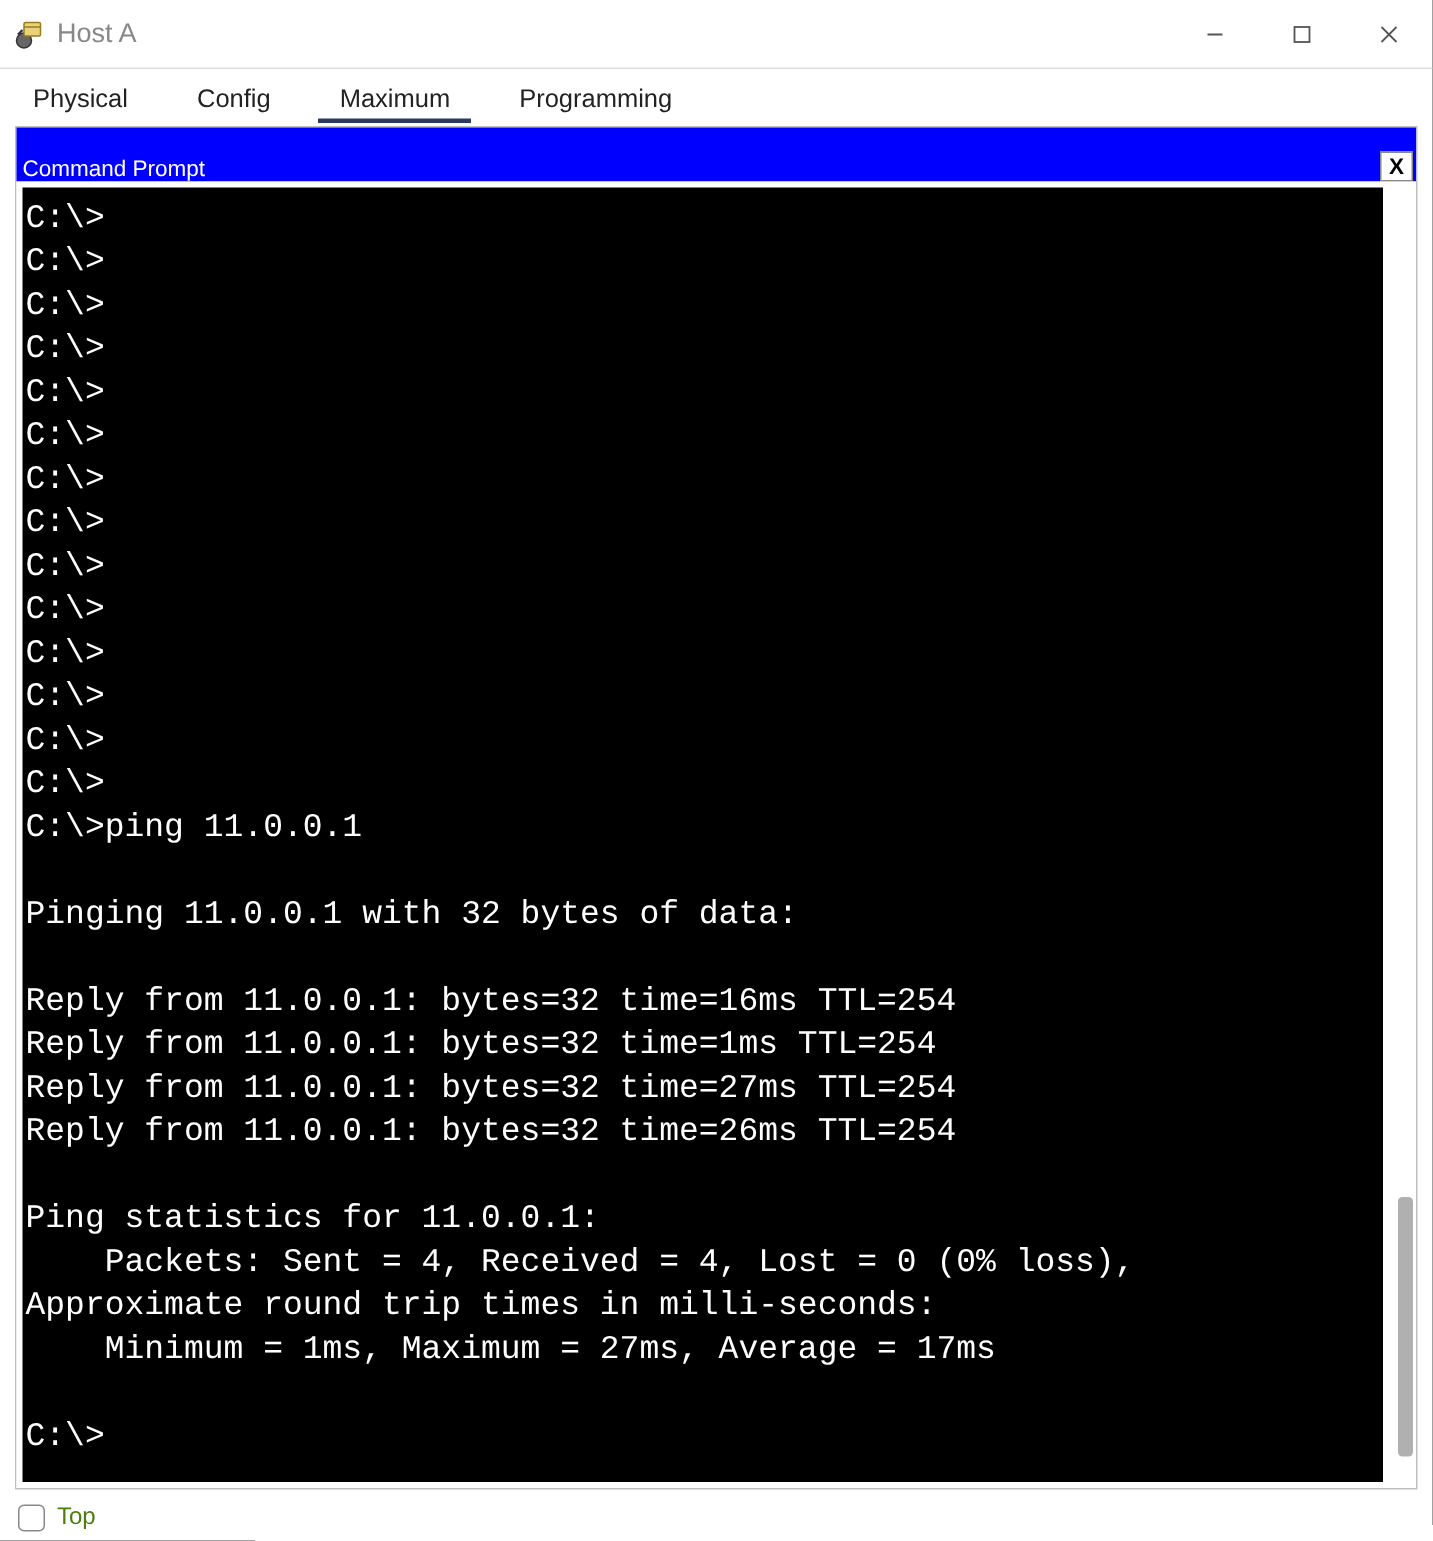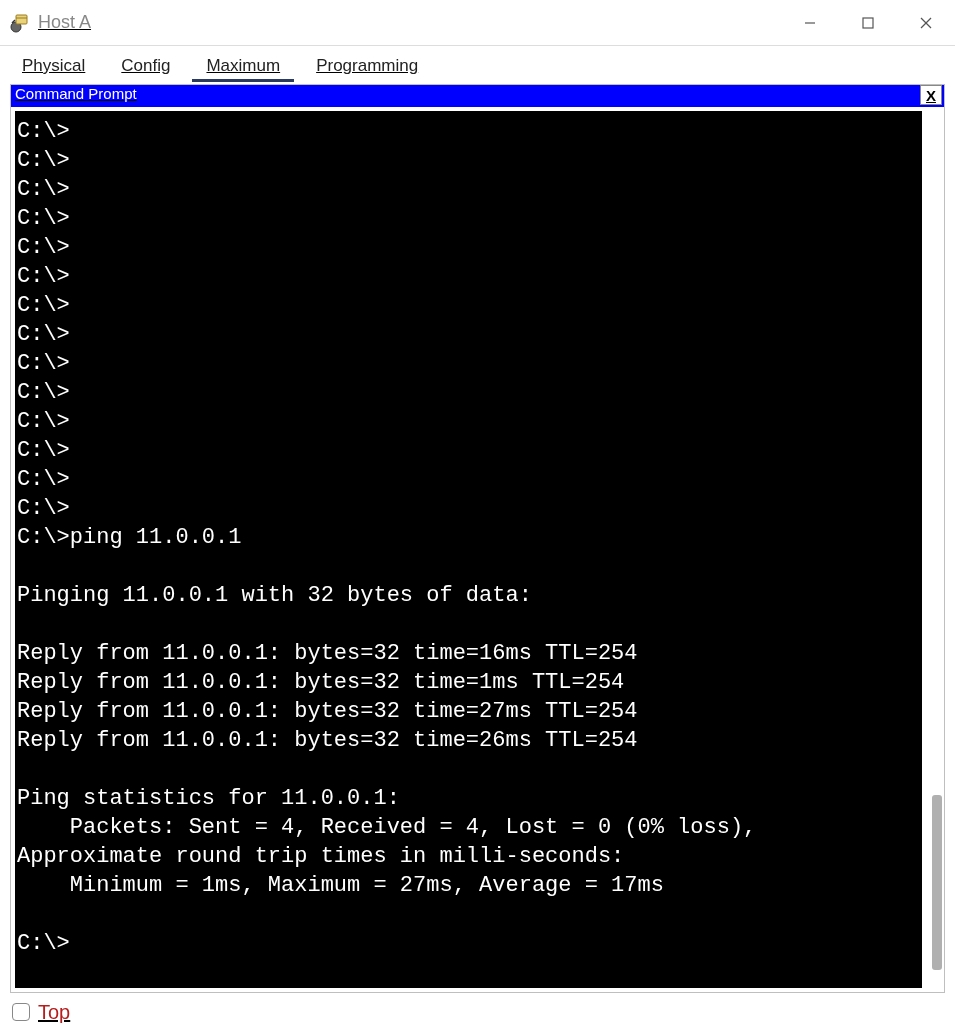--- a/index.html
+++ b/index.html
@@ -6,21 +6,21 @@
   html, body {
     margin: 0; padding: 0;
     font-family: "Segoe UI", Arial, sans-serif;
     background: #fff;
     width: 955px; height: 1027px;
     overflow: hidden;
   }
   .window {
     width: 955px; height: 1027px;
     background: #fff;
-    display: flex; flex-direction: column; text-decoration: underline;
+    display: flex; flex-direction: column;
   }
   .titlebar {
     height: 46px;
     display: flex; align-items: center;
     padding: 0 0 0 10px;
     border-bottom: 1px solid #ddd;
     color: #888;
     font-size: 18px;
   }
   .titlebar .app-icon {
@@ -33,45 +33,45 @@
   .sysbtn {
     width: 58px; height: 46px;
     display: flex; align-items: center; justify-content: center;
     color: #555;
   }
   .sysbtn svg { stroke: #555; }
   .tabs {
     height: 36px;
     display: flex; align-items: flex-end;
     padding: 0 8px;
-    gap: 8px;
+    gap: 18px;
     font-size: 17px;
   }
   .tab {
     padding: 6px 14px 6px 14px;
     color: #222;
     cursor: default;
   }
   .tab.active {
     border-bottom: 3px solid #2a3b5f;
     padding-bottom: 3px;
   }
   .workspace-outer {
     flex: 1;
     border: 1px solid #bfbfbf;
     margin: 2px 10px 4px 10px;
     background: #fff;
     display: flex; flex-direction: column;
     min-height: 0;
   }
   .cmd-titlebar {
-    height: 22px;
+    height: 36px;
     background: #0000ff;
     color: #fff;
-    display: flex; align-items: flex-start;
+    display: flex; align-items: flex-end;
     font-size: 15px;
     padding-left: 4px;
   }
   .cmd-titlebar .cmd-title-text { flex: 1; }
   .cmd-close {
     width: 22px; height: 20px;
     background: #fff;
     color: #000;
     border: 1px solid #888;
     display: flex; align-items: center; justify-content: center;
@@ -108,22 +108,22 @@
     height: 100%;
     width: calc(100% - 18px);
     padding: 6px 2px 6px 2px;
     white-space: pre;
     overflow: hidden;
   }
   .bottombar {
     height: 30px;
     display: flex; align-items: center;
     padding-left: 12px;
-    font-size: 20px;
-    color: #b91c1c;
+    font-size: 16px;
+    color: #4d7c0f;
   }
   .checkbox {
     width: 18px; height: 18px;
     border: 1px solid #888;
     border-radius: 4px;
     margin-right: 8px;
     background: #fff;
   }
 </style>
 </head>

